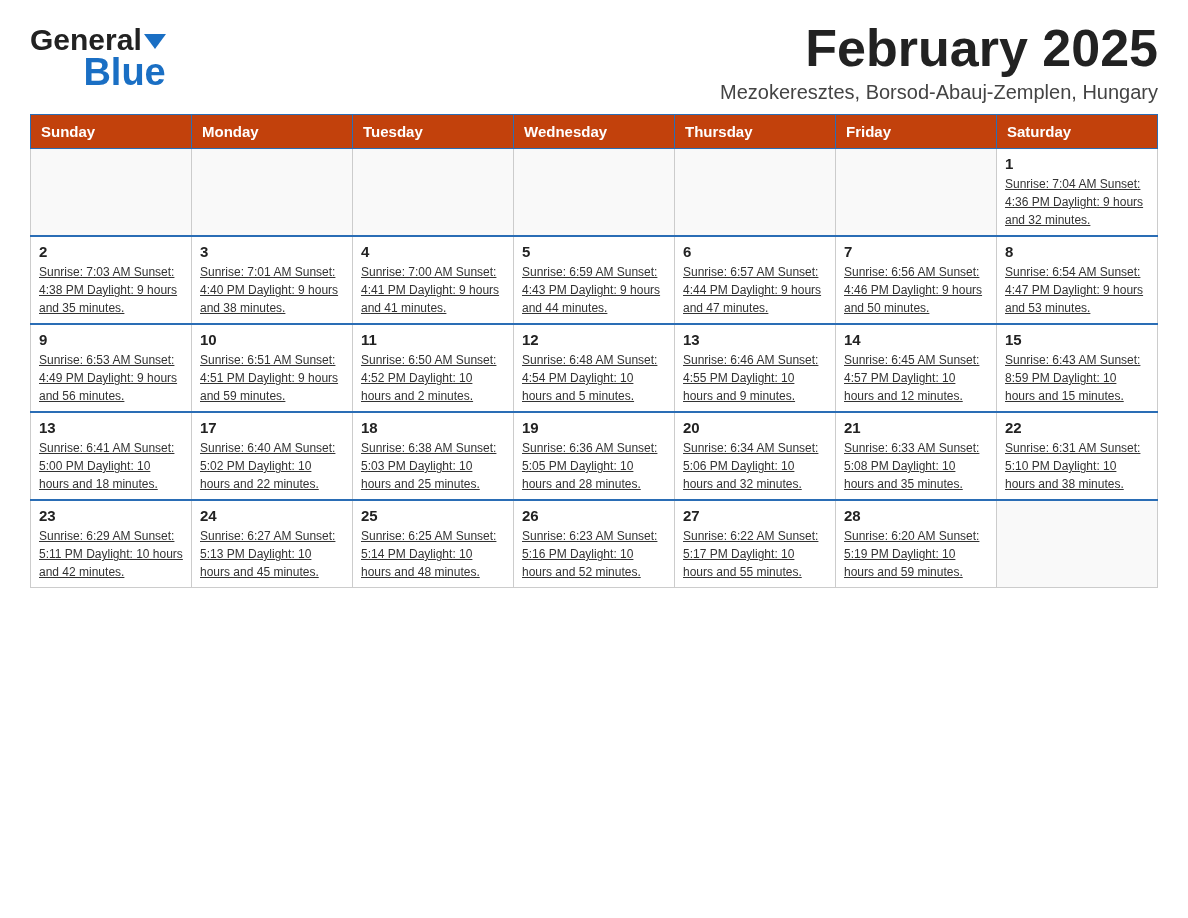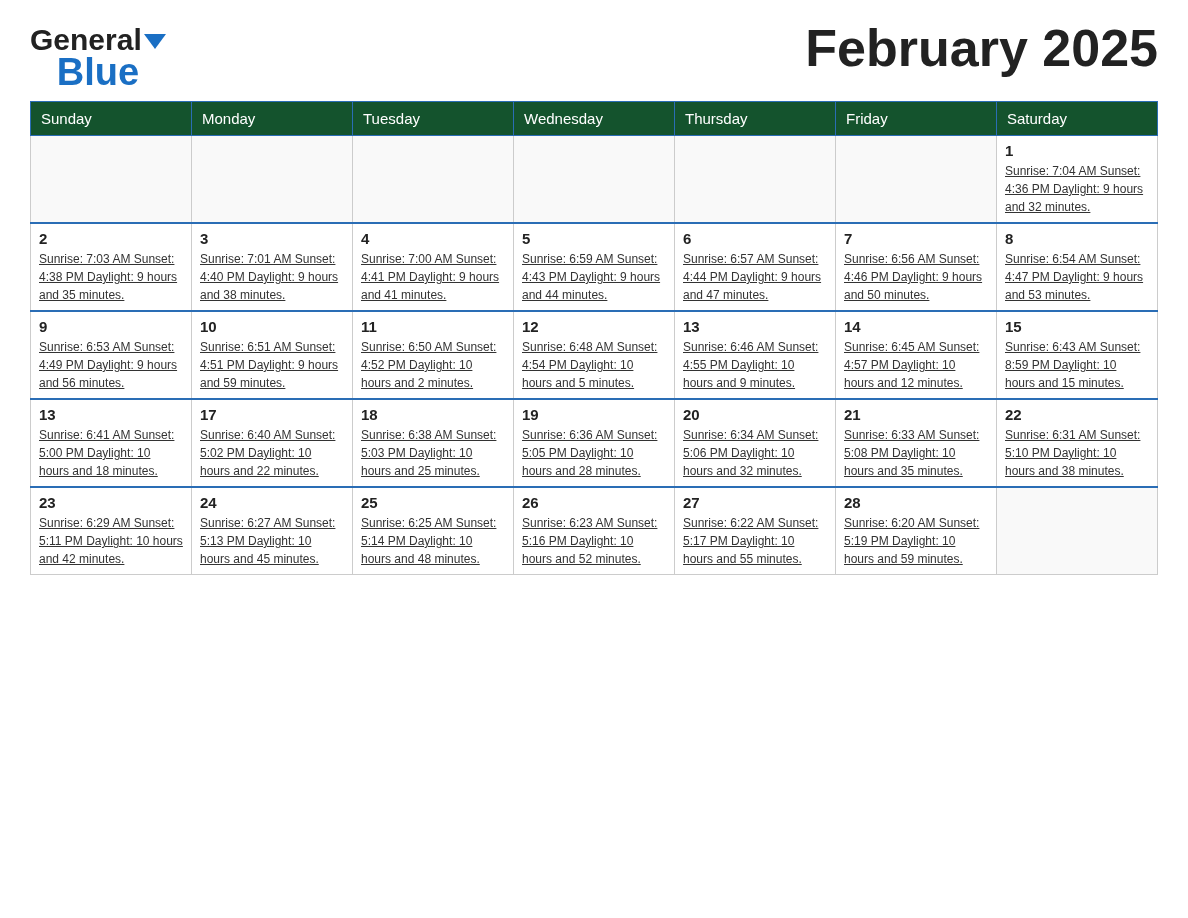--- a/index.html
+++ b/index.html
@@ -30,24 +30,24 @@
       font-size: 20px;
       color: #444;
       margin-top: 4px;
     }
     .calendar {
       width: 100%;
       border-collapse: collapse;
       margin-top: 10px;
     }
     .calendar th {
-      background: #14532d;
+      background: #c2410c;
       color: #fff;
       font-size: 15px;
-      font-weight: normal;
+      font-weight: bold;
       padding: 8px 10px;
       text-align: left;
       border: 1px solid #2a6db5;
     }
     .calendar td {
       vertical-align: top;
       border: 1px solid #ccc;
       padding: 6px 8px;
       width: 14.28%;
       min-height: 110px;
@@ -71,21 +71,21 @@
       line-height: 1.5;
       text-decoration: underline;
     }
     .row-divider td {
       border-top: 2px solid #2a6db5;
     }
     
     .logo-container {
       display: flex;
       flex-direction: column;
-      align-items: center;
+      align-items: flex-end;
       padding-top: 5px;
     }
     .logo-line1 {
       display: flex;
       align-items: center;
       font-size: 30px;
       font-weight: bold;
       color: #222;
       line-height: 1;
     }
@@ -112,20 +112,21 @@
 <div class="header">
   <div class="logo-container">
     <div class="logo-line1">
       <span>General</span>
         <span class="logo-triangle"></span>
     </div>
     <div class="logo-line2">Blue</div>
   </div>
   <div class="title-block">
     <div class="month-title">February 2025</div>
+    <div class="location">Mezokeresztes, Borsod-Abauj-Zemplen, Hungary</div>
   </div>
 </div>
 
 <table class="calendar">
   <thead>
     <tr>
     <th>Sunday</th>
         <th>Monday</th>
         <th>Tuesday</th>
         <th>Wednesday</th>

